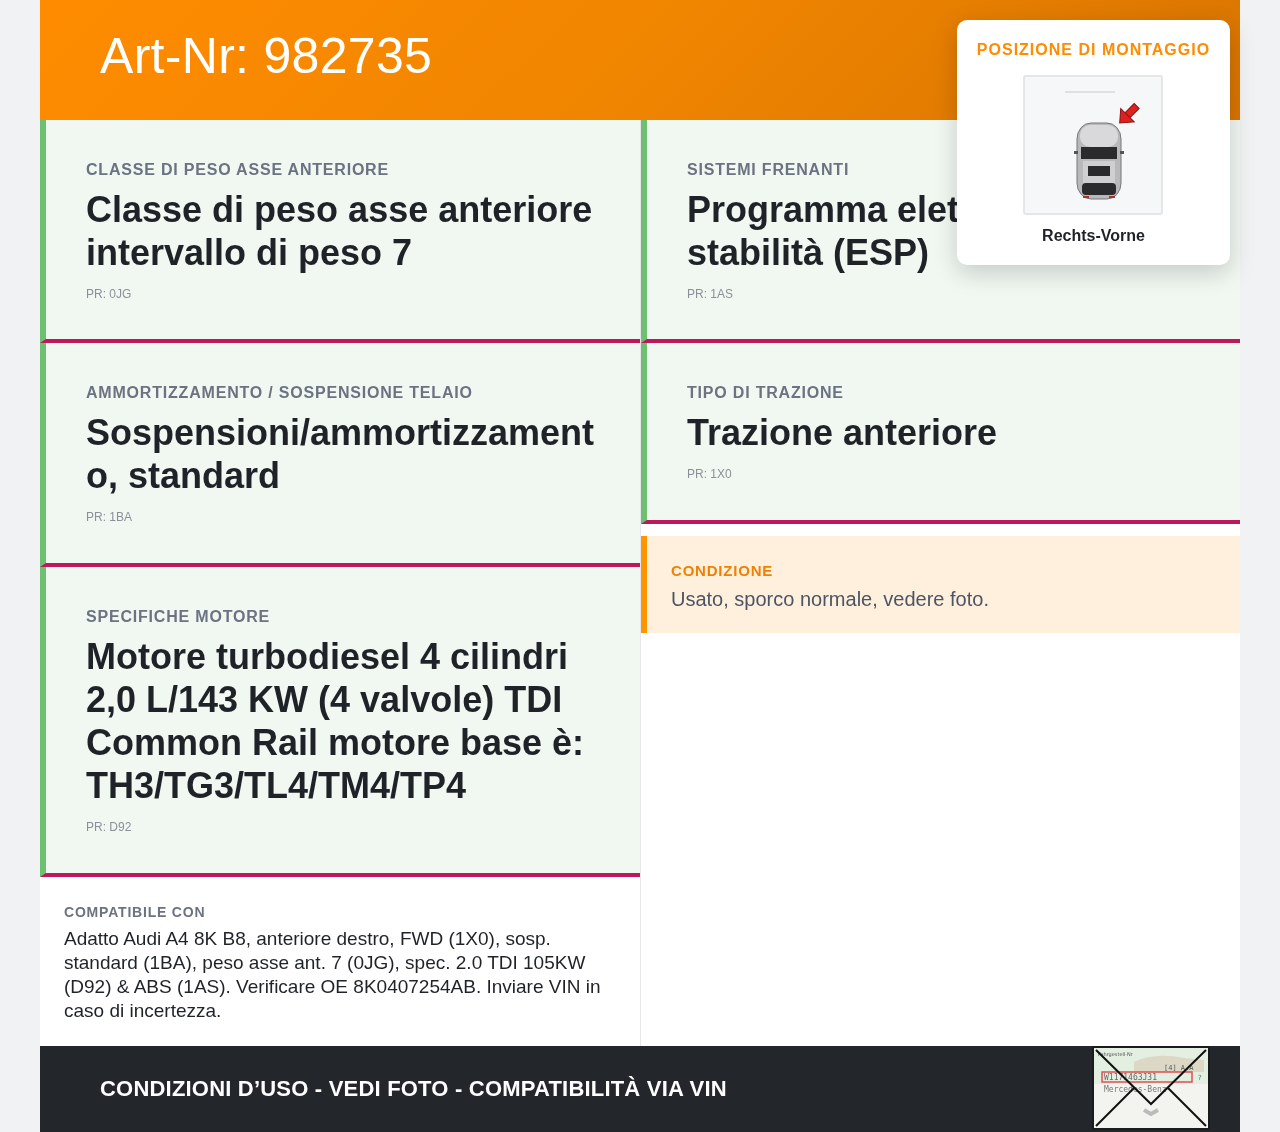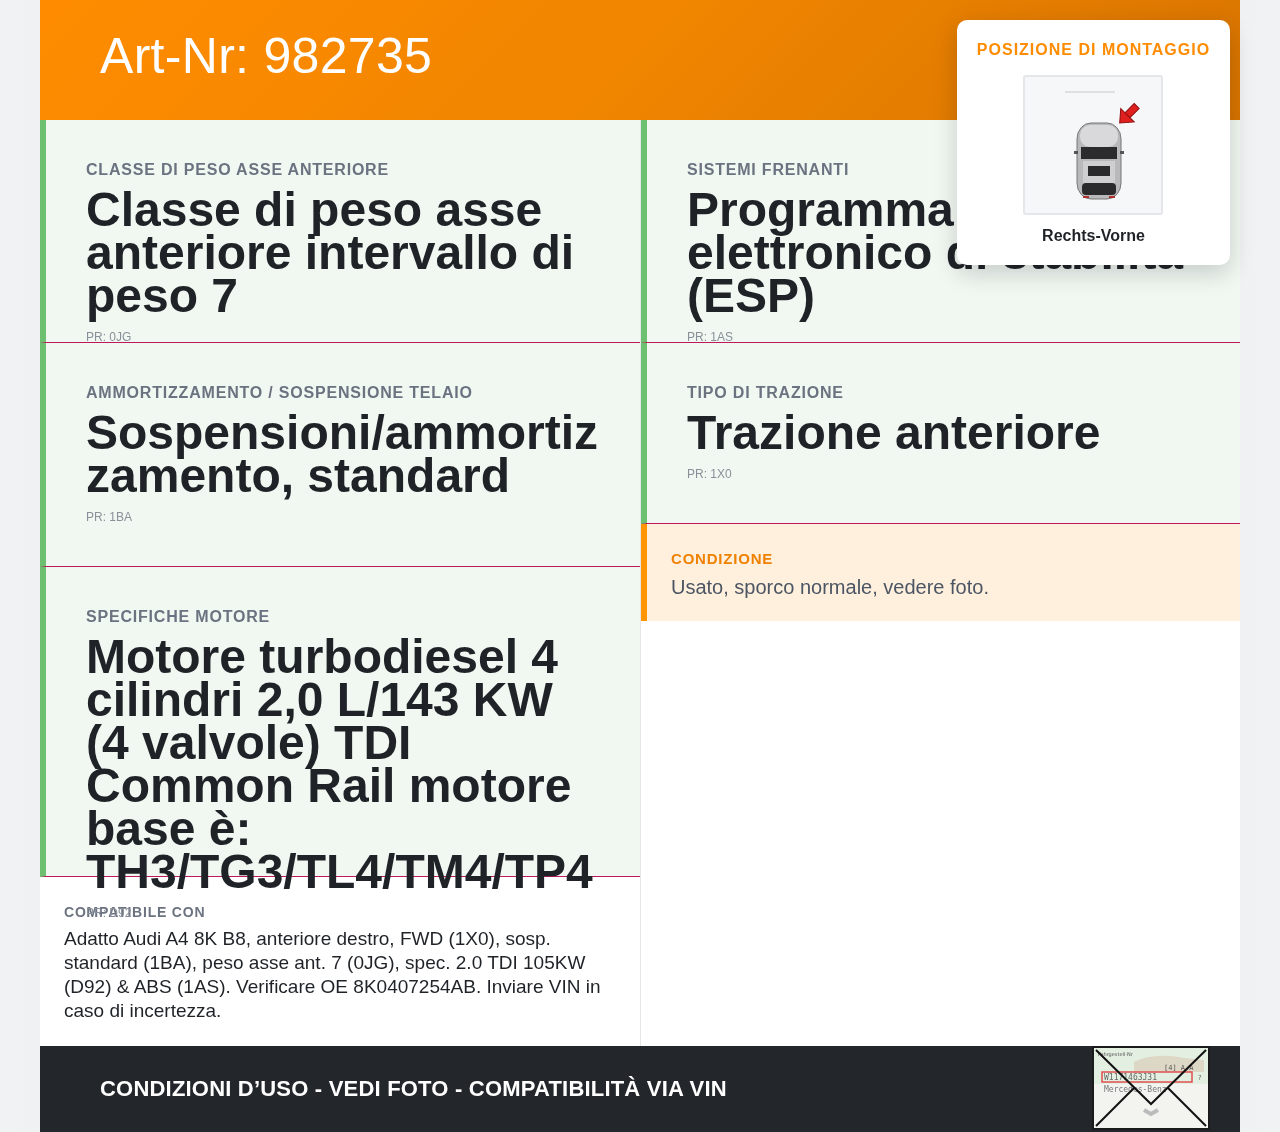--- a/index.html
+++ b/index.html
@@ -24,29 +24,29 @@
   }
   .grid {
     position: absolute; left: 0; top: 120px; width: 1200px;
   }
   .col { position: absolute; top: 0; width: 600px; }
   .col-left { left: 0; }
   .col-right { left: 600px; border-left: 1px solid #e5e7eb; height: 926px; }
   .card {
     position: relative; background: #f1f8f2;
     border-left: 6px solid #6cc070;
-    border-bottom: 1px solid #be185d;
+    border-bottom: 4px solid #be185d;
     padding: 40px 40px 0 40px;
   }
   .card-label {
     font-size: 16px; font-weight: 700; color: #6b7280;
     letter-spacing: 0.8px; text-transform: uppercase; line-height: 20px;
   }
   .card-value {
-    margin-top: 8px; font-size: 48px; font-weight: 700; color: #1f2328;
+    margin-top: 8px; font-size: 36px; font-weight: 700; color: #1f2328;
     line-height: 43px; word-break: break-all;
   }
   .card-code {
     margin-top: 10px; font-size: 12px; color: #8a9099; line-height: 20px;
   }
   .c1 { height: 223px; }
   .c2 { height: 224px; }
   .c3 { height: 310px; }
   .c4 { height: 223px; }
   .c5 { height: 181px; }
@@ -54,21 +54,21 @@
     padding: 26px 24px 0 24px; height: 170px; background: #fff;
   }
   .compat-label {
     font-size: 14px; font-weight: 700; color: #6b7280; letter-spacing: 0.8px; line-height: 18px;
   }
   .compat-text {
     margin-top: 6px; font-size: 19px; color: #1f2328; line-height: 24px;
   }
   .cond {
     background: #fff0de; border-left: 6px solid #ff9500;
-    padding: 26px 24px 0 24px; height: 97px;
+    padding: 26px 24px 0 24px; height: 97px; margin-top: 12px;
   }
   .cond-label {
     font-size: 15px; font-weight: 700; color: #f08000; letter-spacing: 0.8px; line-height: 18px;
   }
   .cond-text {
     margin-top: 6px; font-size: 20px; color: #4b5563; line-height: 26px;
   }
   .footer {
     position: absolute; left: 0; top: 1046px; width: 1200px; height: 86px;
     background: #23262b;

